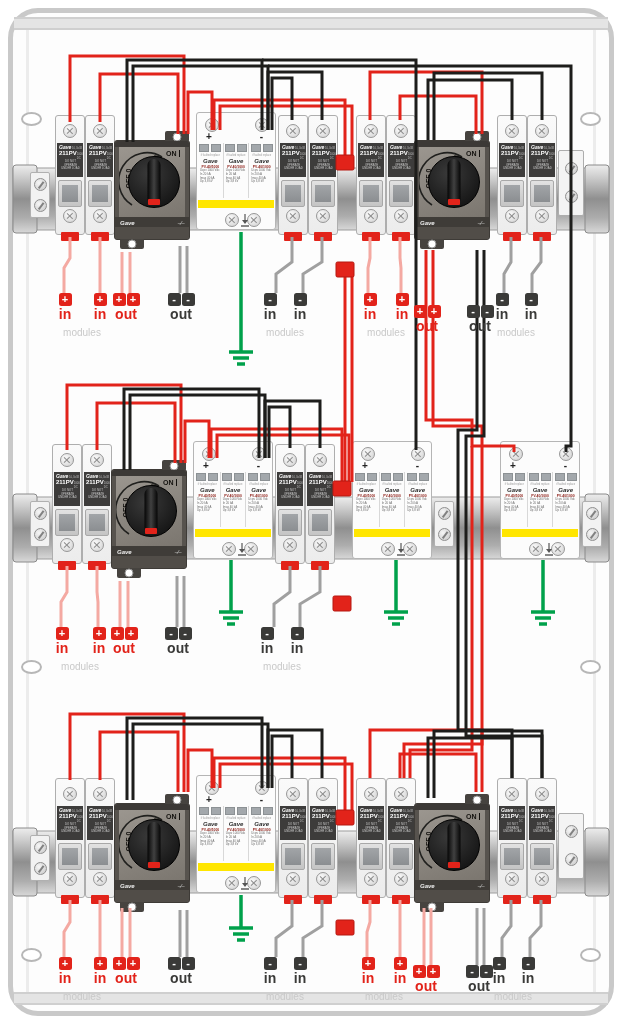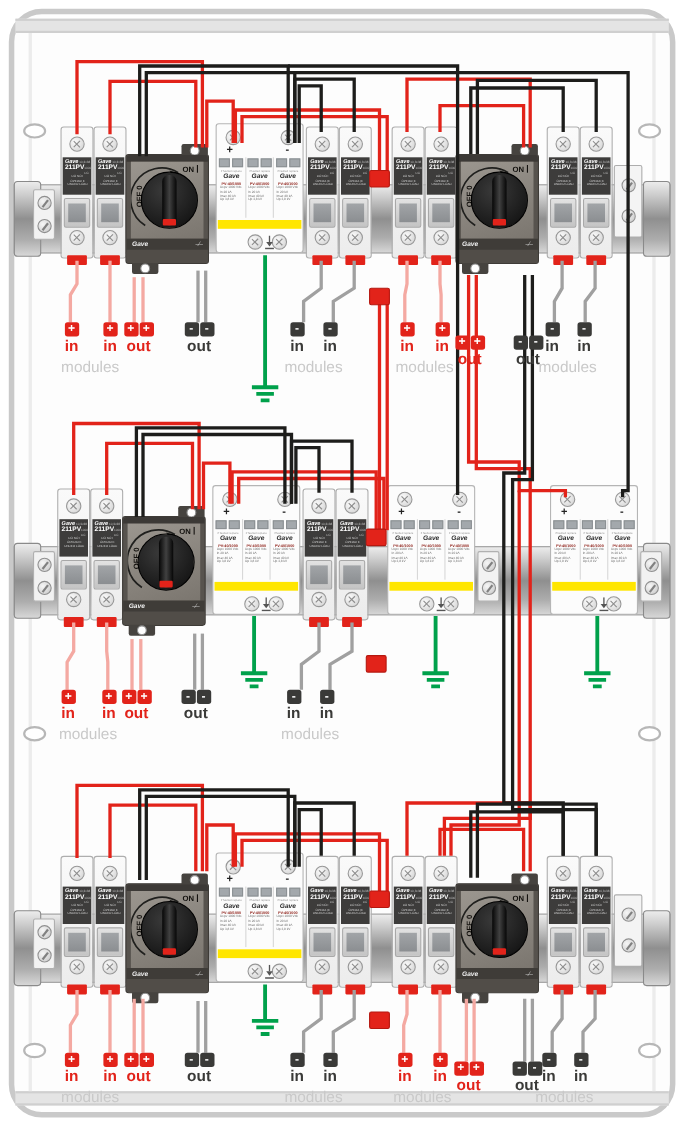--- a/index.html
+++ b/index.html
@@ -13,21 +13,21 @@
   .oval{position:absolute;width:21px;height:14px;border:2px solid #b7b7b7;border-radius:50%;background:#fff;z-index:3}
   svg.under{position:absolute;left:0;top:0;z-index:4}
   svg.over{position:absolute;left:0;top:0;z-index:20;pointer-events:none}
   .dev{position:absolute;z-index:10}
   .tstack{position:absolute;transform:translateX(-50%);text-align:center;z-index:30;width:46px}
   .tboxes{display:flex;gap:1px;justify-content:center}
   .tbox{width:13px;height:13px;border-radius:2.5px;color:#fff;font-size:11px;font-weight:700;line-height:12px;text-align:center}
   .r .tbox{background:#e2231a}.d .tbox{background:#3a3a38}
   .tl{font-size:14px;font-weight:700;margin-top:1px;line-height:15px}
   .r .tl{color:#e2231a}.d .tl{color:#3a3a38}
-  .tmod{position:absolute;transform:translateX(-50%);font-size:14px;color:#c9c9c9;z-index:30;line-height:14px}
+  .tmod{position:absolute;transform:translateX(-50%);font-size:10px;color:#c9c9c9;z-index:30;line-height:14px}
   
   .screw{position:absolute;width:14px;height:14px;border-radius:50%;background:radial-gradient(circle at 35% 35%,#fbfbfb,#cfcfcf);border:1px solid #979797}
   .screw::before,.screw::after{content:"";position:absolute;left:50%;top:2px;bottom:2px;width:1.4px;background:#8d8d8d}
   .screw::before{transform:translateX(-50%) rotate(45deg)}
   .screw::after{transform:translateX(-50%) rotate(-45deg)}
   .sscrew{position:absolute;width:13px;height:13px;border-radius:50%;background:radial-gradient(circle at 35% 35%,#f6f6f6,#c6c6c6);border:1px solid #8f8f8f}
   .sscrew::before{content:"";position:absolute;left:50%;top:1.5px;bottom:1.5px;width:1.6px;background:#818181;transform:translateX(-50%) rotate(38deg)}
   
   .fh{width:30px;height:120px;background:linear-gradient(180deg,#fafafa,#ececec);border:1px solid #aeaeae;border-radius:3px}
   .fh .s-top{left:7px;top:8px}.fh .s-bot{left:7px;top:93px}

